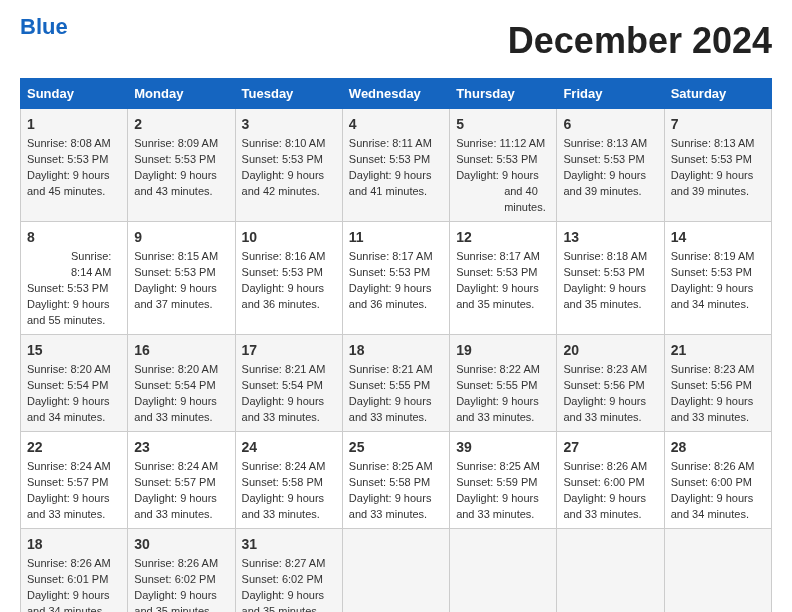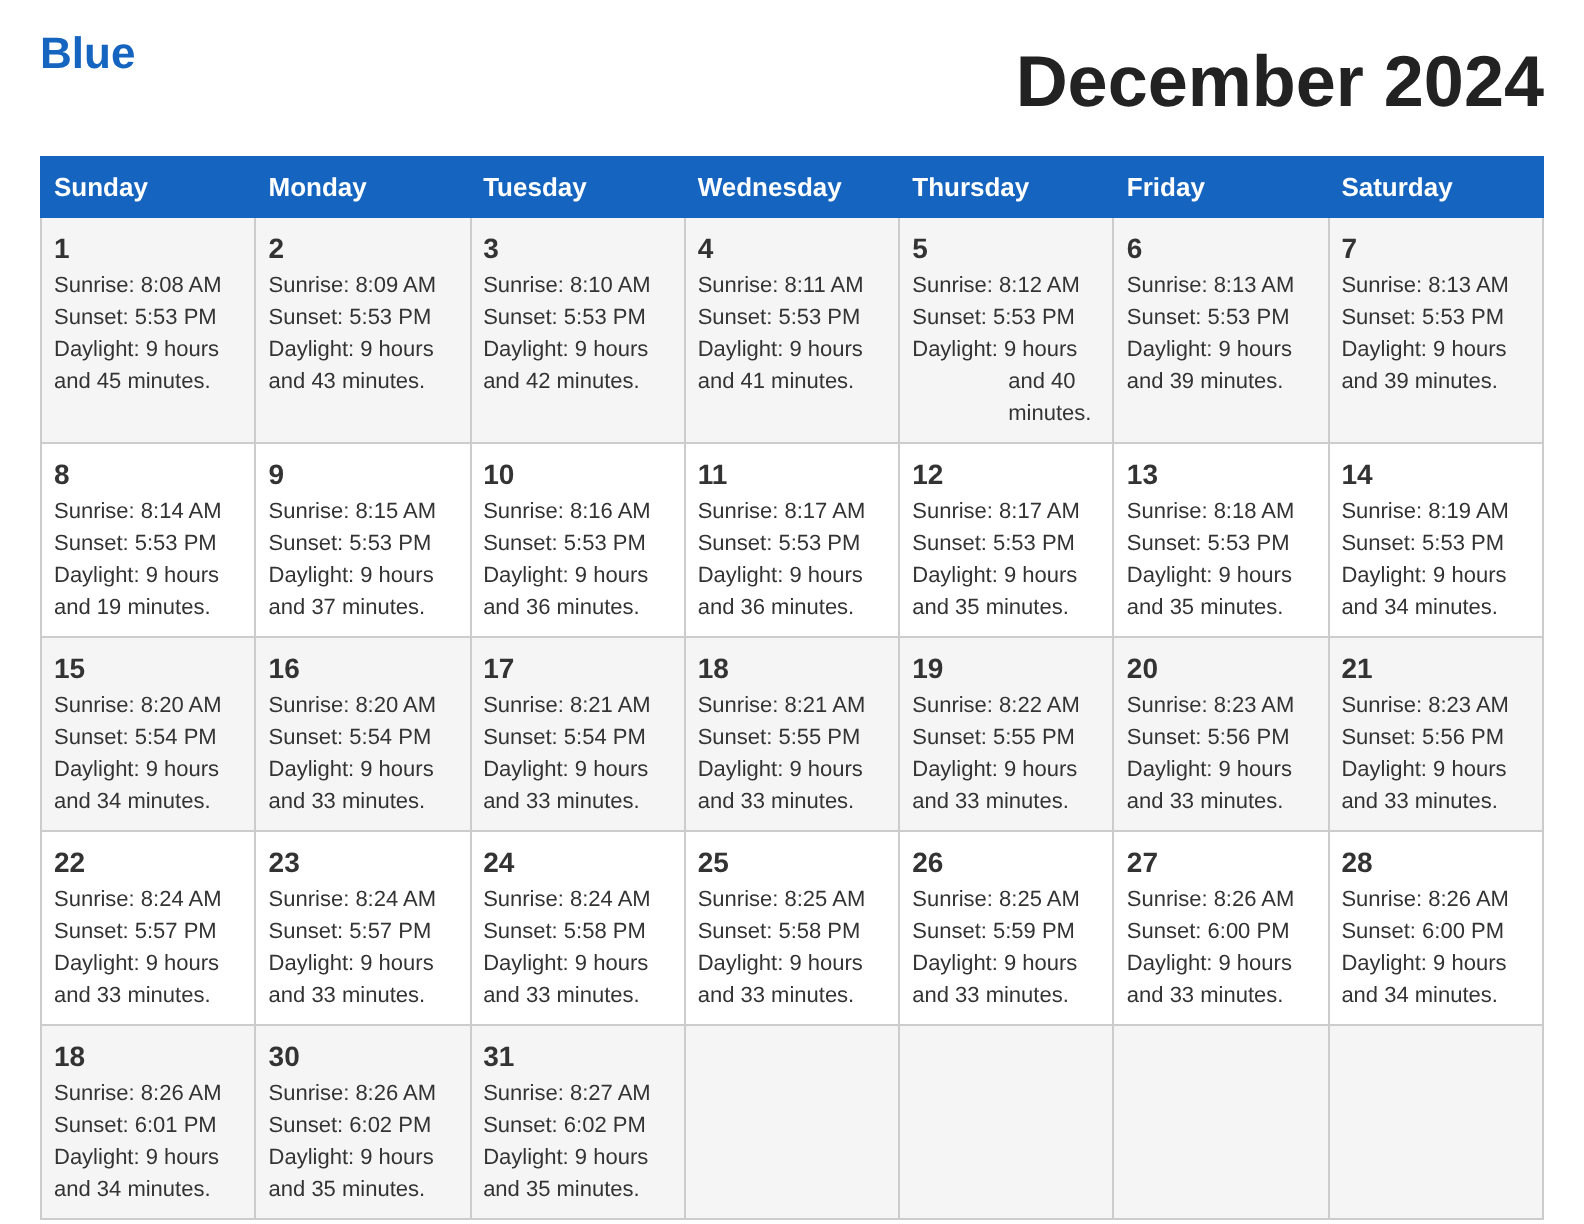--- a/index.html
+++ b/index.html
@@ -121,21 +121,21 @@
         </td>
         <td>
           <span class="day-num">4</span>
           <span style="display: block;">Sunrise: 8:11 AM</span>
           <span style="display: block;">Sunset: 5:53 PM</span>
           <span style="display: block;">Daylight: 9 hours</span>
           <span style="display: block;">and 41 minutes.</span>
         </td>
         <td>
           <span class="day-num">5</span>
-          <span style="display: block;">Sunrise: 8:12 AM</span>
+          <span style="display: block;">Sunrise: 11:12 AM</span>
           <span style="display: block;">Sunset: 5:53 PM</span>
           <span style="display: block;">Daylight: 9 hours</span>
           <span style="display: block; margin-left: 48px;">and 40 minutes.</span>
         </td>
         <td>
           <span class="day-num">6</span>
           <span style="display: block;">Sunrise: 8:13 AM</span>
           <span style="display: block;">Sunset: 5:53 PM</span>
           <span style="display: block;">Daylight: 9 hours</span>
           <span style="display: block;">and 39 minutes.</span>
@@ -144,24 +144,24 @@
           <span class="day-num">7</span>
           <span style="display: block;">Sunrise: 8:13 AM</span>
           <span style="display: block;">Sunset: 5:53 PM</span>
           <span style="display: block;">Daylight: 9 hours</span>
           <span style="display: block;">and 39 minutes.</span>
         </td>
       </tr>
       <tr>
         <td>
           <span class="day-num">8</span>
-          <span style="display: block;">Sunrise: 8:14 AM</span>
-          <span style="display: block;">Sunset: 5:53 PM</span>
-          <span style="display: block;">Daylight: 9 hours</span>
-          <span style="display: block;">and 19 minutes.</span>
+          <span style="display: block; margin-left: 44px;">Sunrise: 8:14 AM</span>
+          <span style="display: block;">Sunset: 5:53 PM</span>
+          <span style="display: block;">Daylight: 9 hours</span>
+          <span style="display: block;">and 55 minutes.</span>
         </td>
         <td>
           <span class="day-num">9</span>
           <span style="display: block;">Sunrise: 8:15 AM</span>
           <span style="display: block;">Sunset: 5:53 PM</span>
           <span style="display: block;">Daylight: 9 hours</span>
           <span style="display: block;">and 37 minutes.</span>
         </td>
         <td>
           <span class="day-num">10</span>
@@ -273,21 +273,21 @@
           <span style="display: block;">and 33 minutes.</span>
         </td>
         <td>
           <span class="day-num">25</span>
           <span style="display: block;">Sunrise: 8:25 AM</span>
           <span style="display: block;">Sunset: 5:58 PM</span>
           <span style="display: block;">Daylight: 9 hours</span>
           <span style="display: block;">and 33 minutes.</span>
         </td>
         <td>
-          <span class="day-num">26</span>
+          <span class="day-num">39</span>
           <span style="display: block;">Sunrise: 8:25 AM</span>
           <span style="display: block;">Sunset: 5:59 PM</span>
           <span style="display: block;">Daylight: 9 hours</span>
           <span style="display: block;">and 33 minutes.</span>
         </td>
         <td>
           <span class="day-num">27</span>
           <span style="display: block;">Sunrise: 8:26 AM</span>
           <span style="display: block;">Sunset: 6:00 PM</span>
           <span style="display: block;">Daylight: 9 hours</span>

